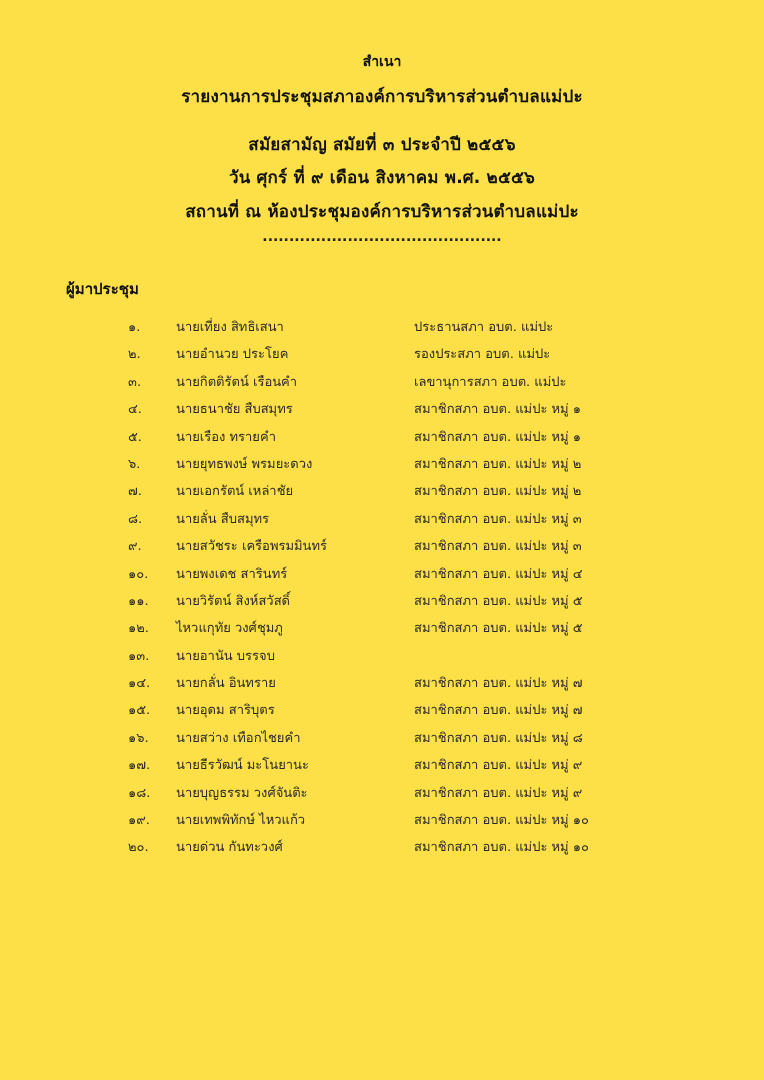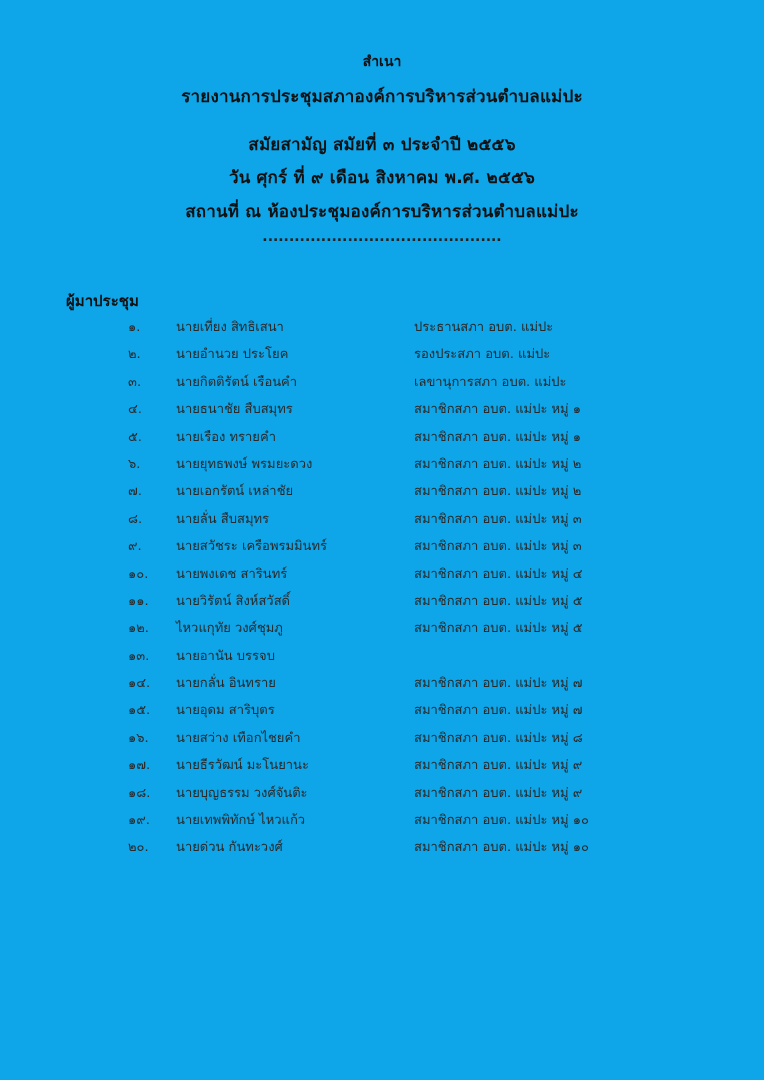--- a/index.html
+++ b/index.html
@@ -12,21 +12,21 @@
       height: 1080px;
       position: relative;
       overflow: hidden;
       font-family: "DejaVu Sans", "Liberation Sans", sans-serif;
       color: #1a1a1a;
     }
     .page {
       position: absolute;
       left: 0; top: 0;
       width: 764px; height: 1080px;
-      background: #0ea5e9;
+      background: #fde047;
     }
     .copy-label {
       position: absolute;
       top: 50px;
       left: 0; right: 0;
       text-align: center;
       font-size: 14px;
       font-weight: bold;
       color: #111;
     }
@@ -53,21 +53,20 @@
       letter-spacing: 0px;
       color: #222;
     }
     .section-title {
       position: absolute;
       top: 277px;
       left: 66px;
       font-size: 15px;
       font-weight: bold;
       color: #111;
-      margin-top: 12px;
     }
     .attendees {
       position: absolute;
       top: 316px;
       left: 0;
       width: 764px;
     }
     .row {
       position: relative;
       height: 27.4px;

